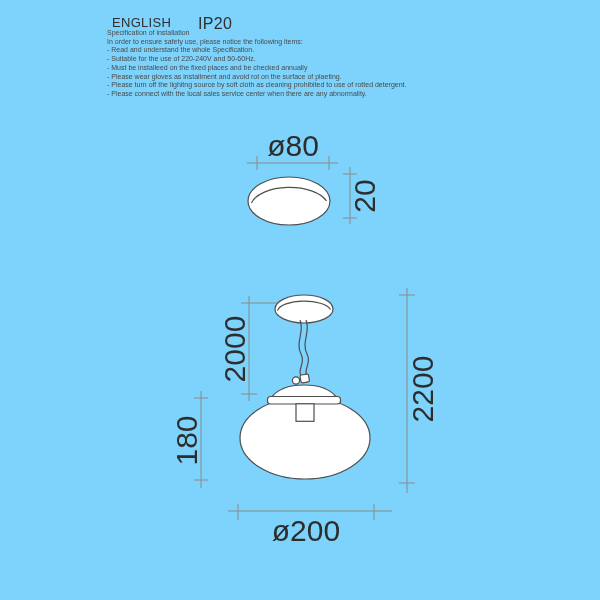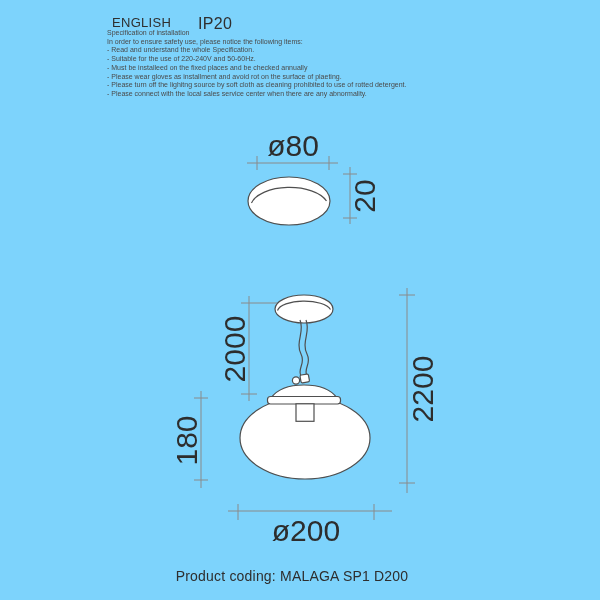--- a/index.html
+++ b/index.html
@@ -115,15 +115,14 @@
 
       <g>
         <path class="dim" d="M228 511 H392"></path>
         <path class="dim" d="M238 504 V520"></path>
         <path class="dim" d="M374 504 V520"></path>
         <text class="dimtext" x="306" y="541" text-anchor="middle">ø200</text>
       </g>
     </g>
   </svg>
 
-  <div class="footer">Product coding: MALAGA SP1 D200</div>
 
 </div>
 
 </body></html>

